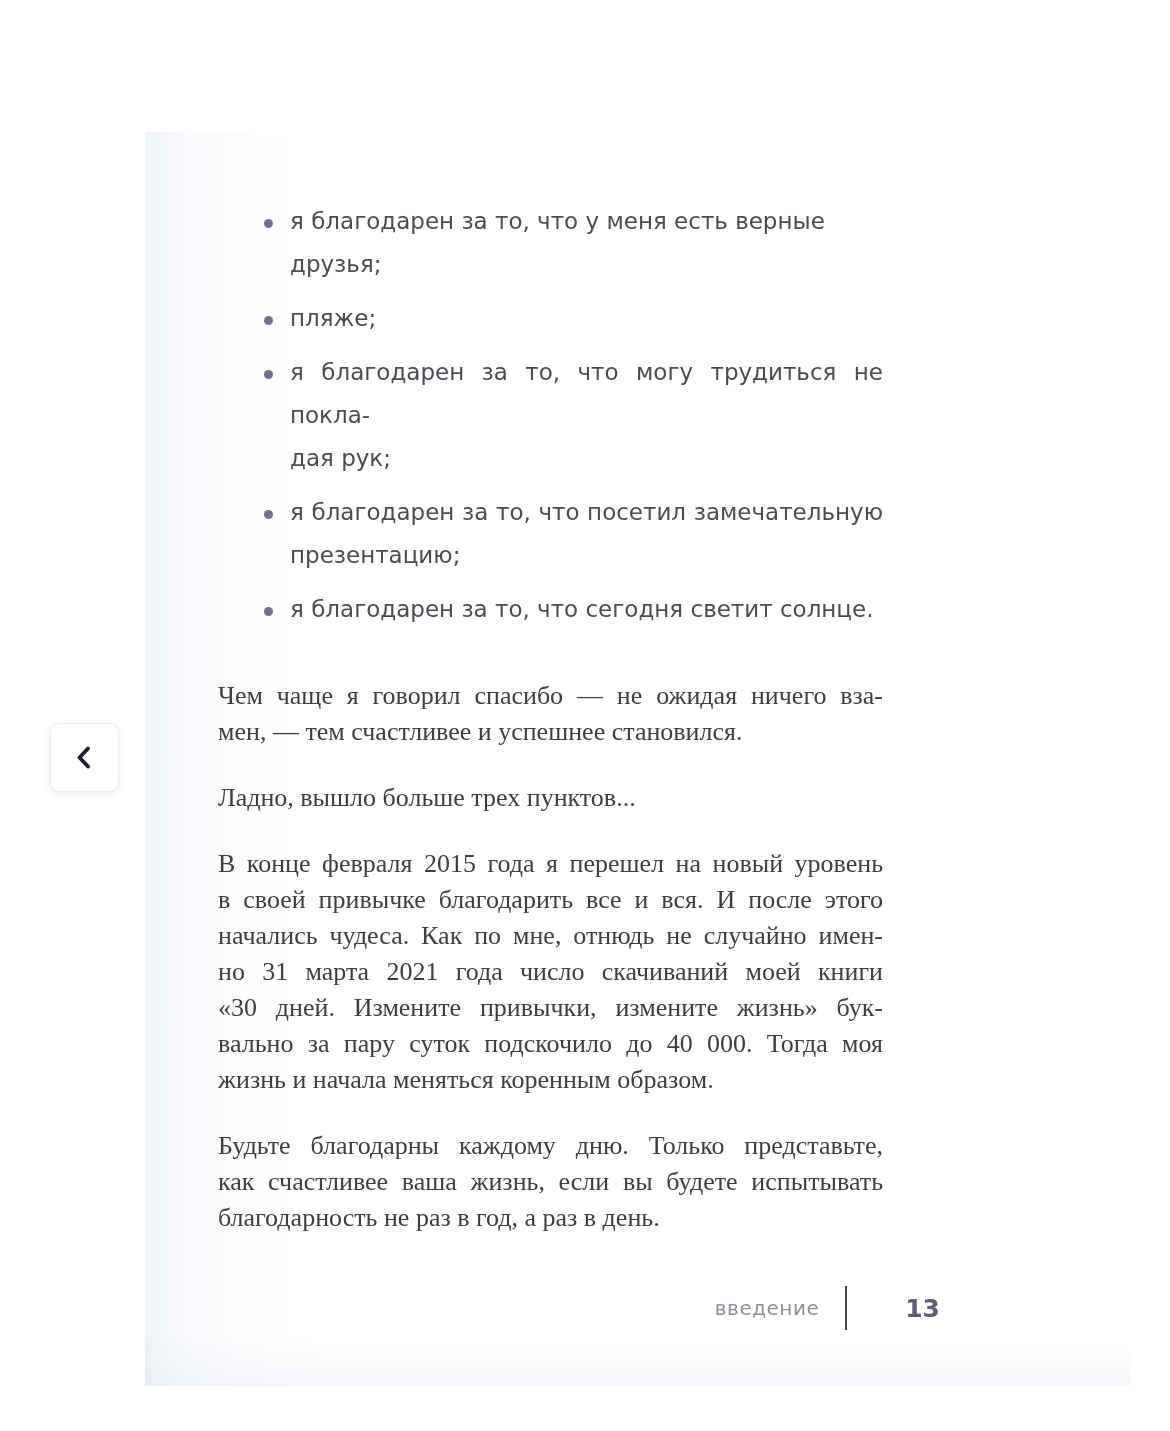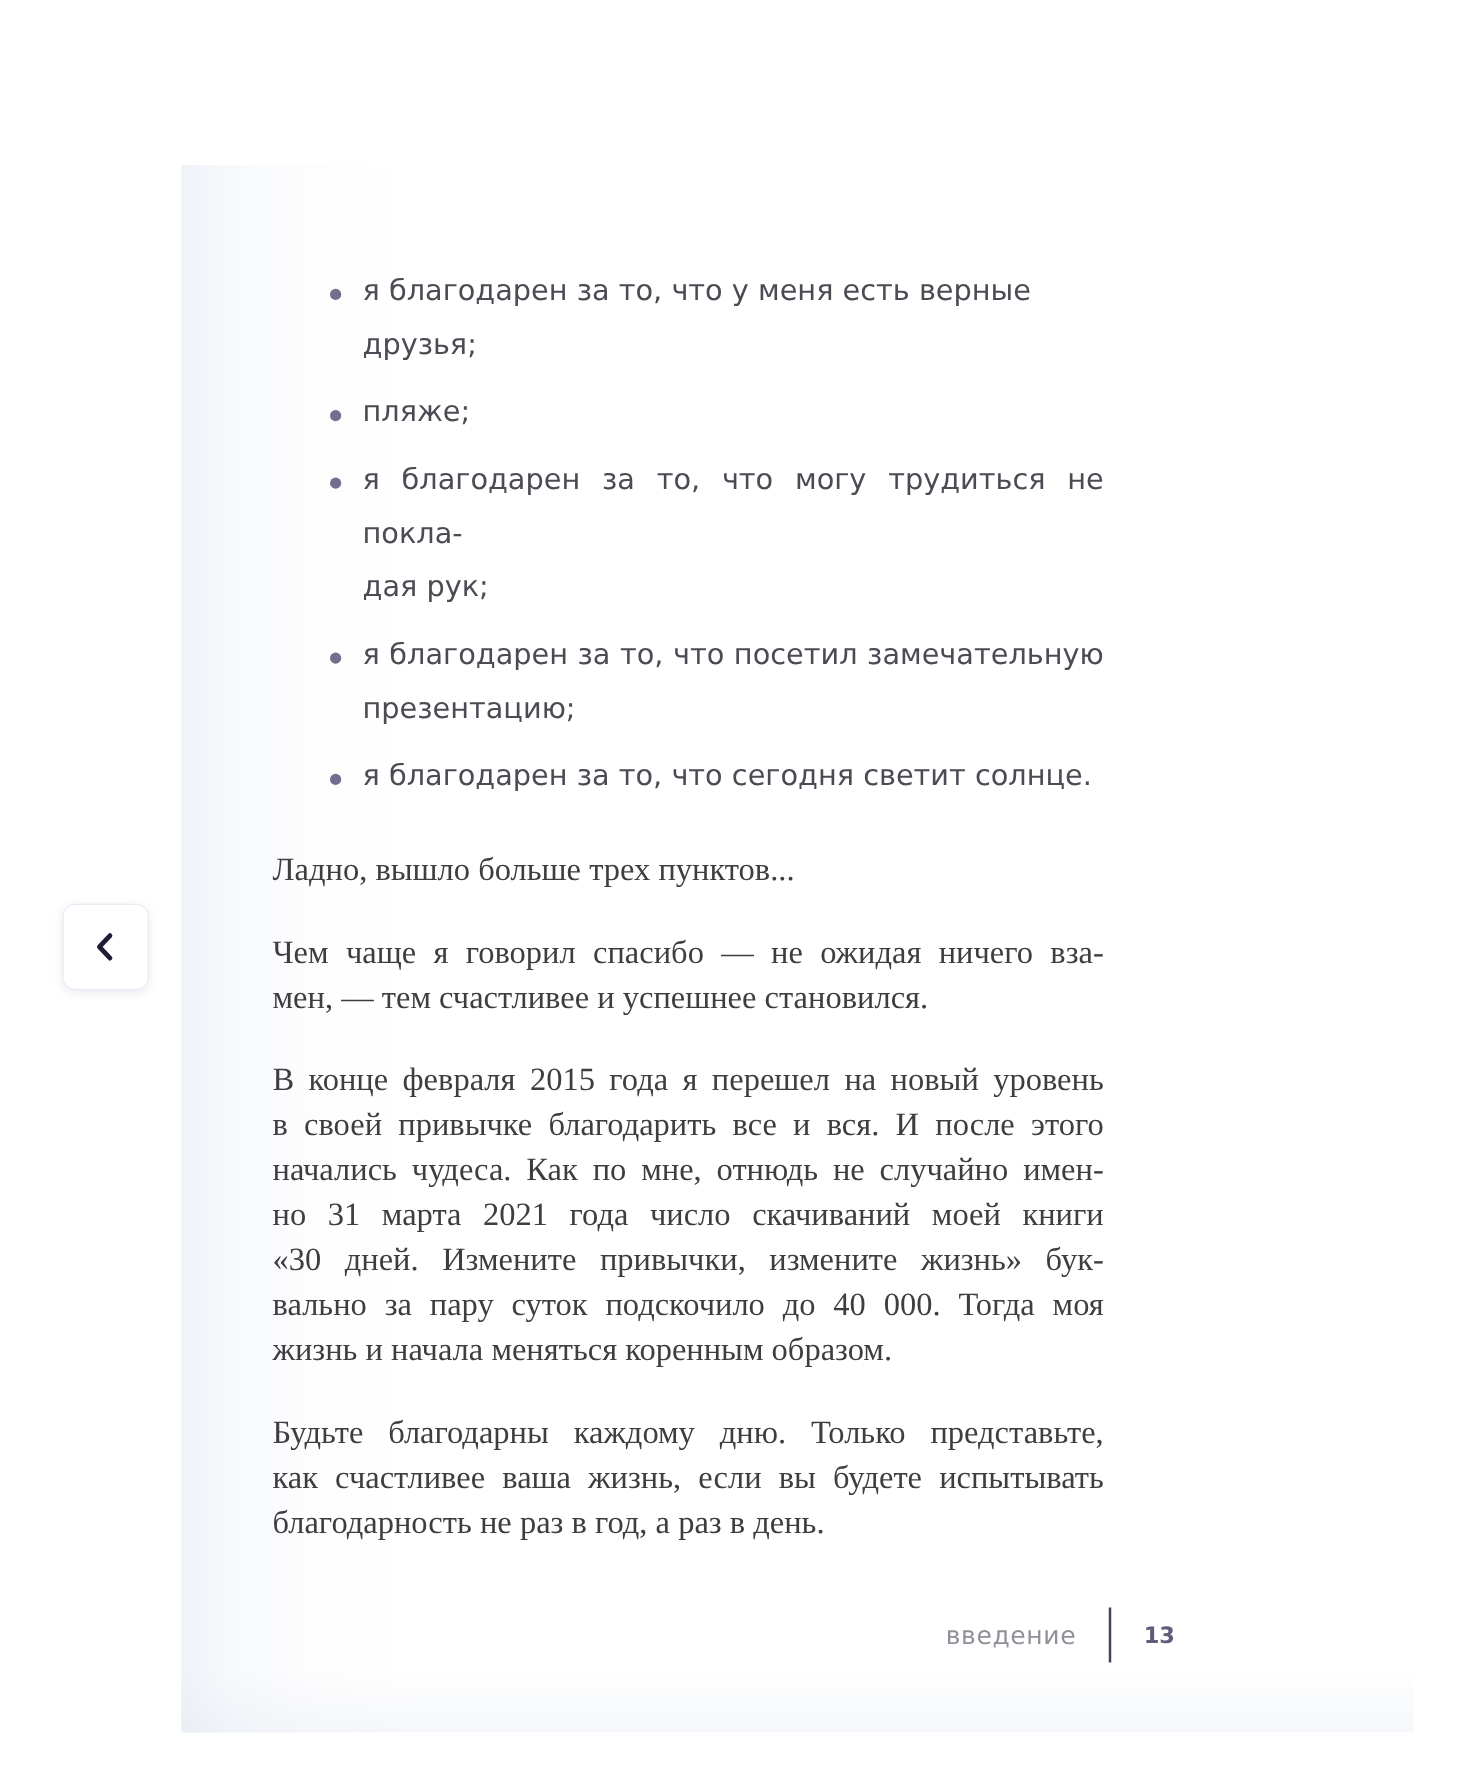--- a/index.html
+++ b/index.html
@@ -17,21 +17,21 @@
     left: 145px; top: 132px;
     width: 986px; height: 1254px;
     background:
       linear-gradient(to bottom, rgba(255,255,255,0) 96%, rgba(222,228,238,0.30) 100%),
       linear-gradient(to right, #eff2f8 0px, #f7f9fc 40px, #fdfdfe 100px, #ffffff 180px);
   }
 
   
   .bullets {
     position: absolute;
-    left: 0; top: 80px;
+    left: 0; top: 68px;
     width: 100%;
     margin: 0; padding: 0;
     list-style: none;
   }
   .bullet-item {
     position: relative;
     margin: 0 0 11px 0;
     padding-left: 145px;
     padding-right: 248px;
     font-size: 23px;
@@ -74,23 +74,24 @@
     font-size: 20px;
     letter-spacing: 0.5px;
     color: var(--chapter-label, #90909a);
   }
   .fdivider {
     width: 2px; height: 44px;
     margin: 0 26px;
     background: var(--footer-divider, #434360);
   }
   .pagenum {
-    font-size: 18px;
+    font-size: 25px;
     font-weight: bold;
     color: var(--page-number, #5d5d7a);
+    margin-left: 32px;
   }
 
   
   .nav-btn {
     position: absolute;
     width: 69px; height: 69px;
     background: #ffffff;
     border: 1px solid #e8edf5;
     border-radius: 10px;
     box-shadow: 0 2px 8px rgba(150,162,188,0.22);
@@ -135,25 +136,25 @@
         <div class="line just">я благодарен за то, что посетил замечательную</div>
         <div class="line">презентацию;</div>
       </li>
       <li class="bullet-item">
         <div class="line">я благодарен за то, что сегодня светит солнце.</div>
       </li>
     </ul>
 
   <div class="paras">
       <div class="para">
-        <div class="line">Ладно, вышло больше трех пунктов...</div>
+        <div class="line just">Чем чаще я говорил спасибо — не ожидая ничего вза-</div>
+        <div class="line">мен, — тем счастливее и успешнее становился.</div>
       </div>
       <div class="para">
-        <div class="line just">Чем чаще я говорил спасибо — не ожидая ничего вза-</div>
-        <div class="line">мен, — тем счастливее и успешнее становился.</div>
+        <div class="line">Ладно, вышло больше трех пунктов...</div>
       </div>
       <div class="para">
         <div class="line just">В конце февраля 2015 года я перешел на новый уровень</div>
         <div class="line just">в своей привычке благодарить все и вся. И после этого</div>
         <div class="line just">начались чудеса. Как по мне, отнюдь не случайно имен-</div>
         <div class="line just">но 31 марта 2021 года число скачиваний моей книги</div>
         <div class="line just">«30 дней. Измените привычки, измените жизнь» бук-</div>
         <div class="line just">вально за пару суток подскочило до 40 000. Тогда моя</div>
         <div class="line">жизнь и начала меняться коренным образом.</div>
       </div>

